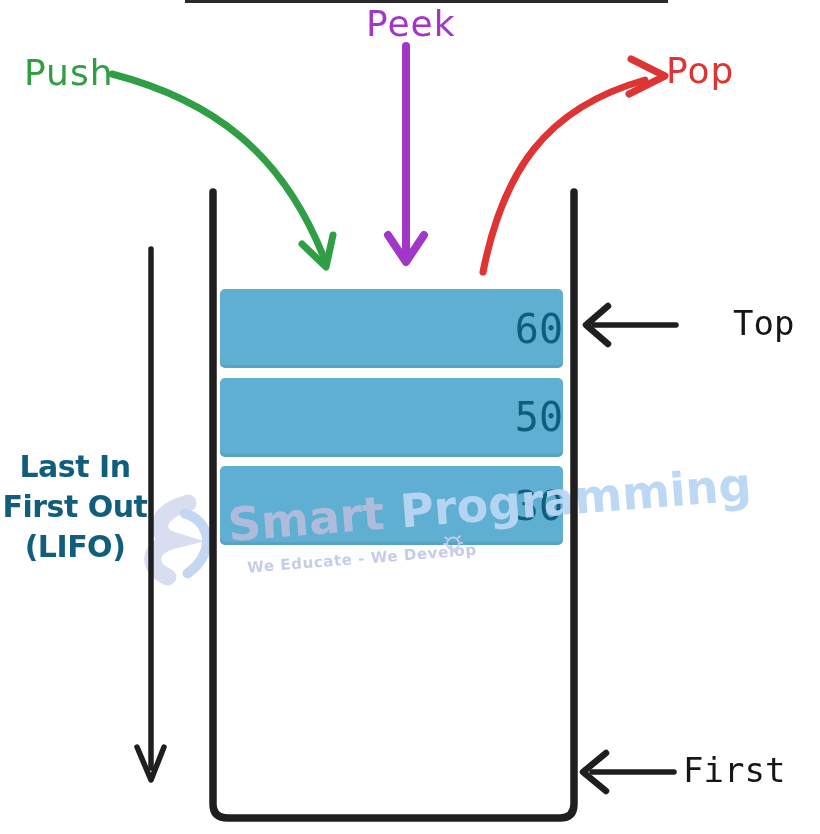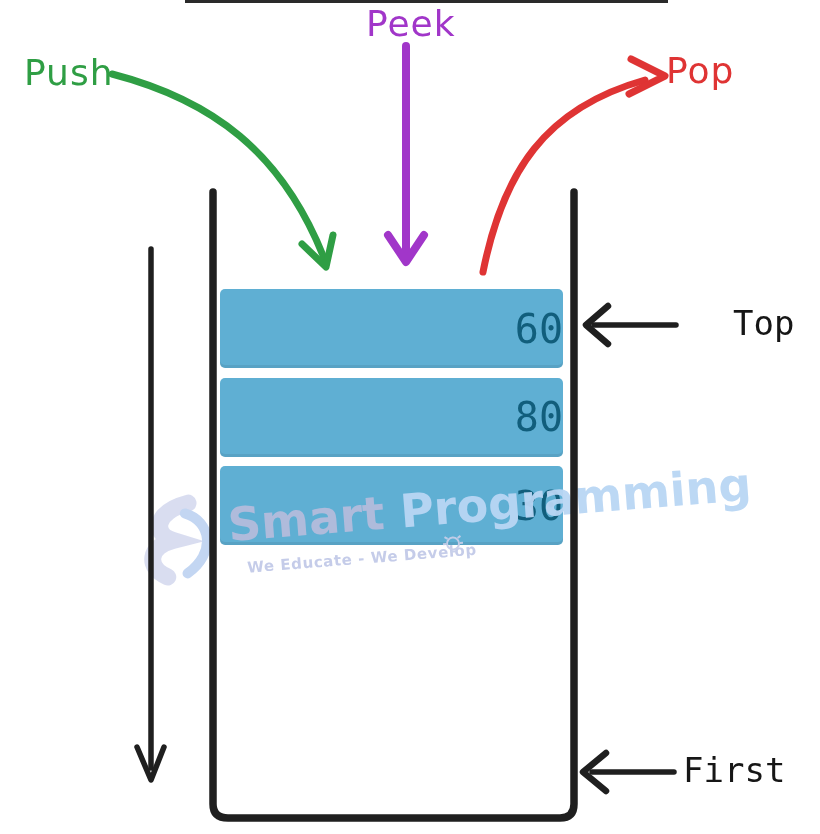--- a/index.html
+++ b/index.html
@@ -82,20 +82,23 @@
 
 <div class="stage">
 
   <div class="top-strip"></div>
 
   <div class="op-label op-push">Push</div>
   <div class="op-label op-peek">Peek</div>
   <div class="op-label op-pop">Pop</div>
 
   <div class="lifo">
+    <div>Last In</div>
+    <div>First Out</div>
+    <div>(LIFO)</div>
   </div>
 
   <div class="watermark">
     <span class="wm-logo">
       <svg width="100" height="100" viewBox="0 0 100 100">
         <path d="M64 10 C30 16 26 38 46 46 C22 50 16 70 38 82" fill="none" stroke="#d8dcf0" stroke-width="17" stroke-linecap="round"></path>
         <path d="M60 20 C86 30 88 62 58 80" fill="none" stroke="#c0d4f2" stroke-width="10" stroke-linecap="round"></path>
       </svg>
     </span>
     <span class="wm-brand"><span class="wm-smart">Smart</span> <span class="wm-prog">Programming</span></span>
@@ -110,21 +113,21 @@
         <line x1="21" y1="4" x2="18" y2="6" stroke="#c6cee9" stroke-width="2"></line>
       </svg>
     </span>
   </div>
 
   <div class="stack">
     <div class="cell">
         <span>60</span>
       </div>
     <div class="cell">
-        <span>80</span>
+        <span>50</span>
       </div>
     <div class="cell">
         <span>30</span>
       </div>
   </div>
 
   <div class="ptr-label ptr-top">Top</div>
   <div class="ptr-label ptr-bottom">First</div>
 
   <svg class="overlay" width="820" height="834" viewBox="0 0 820 834">

